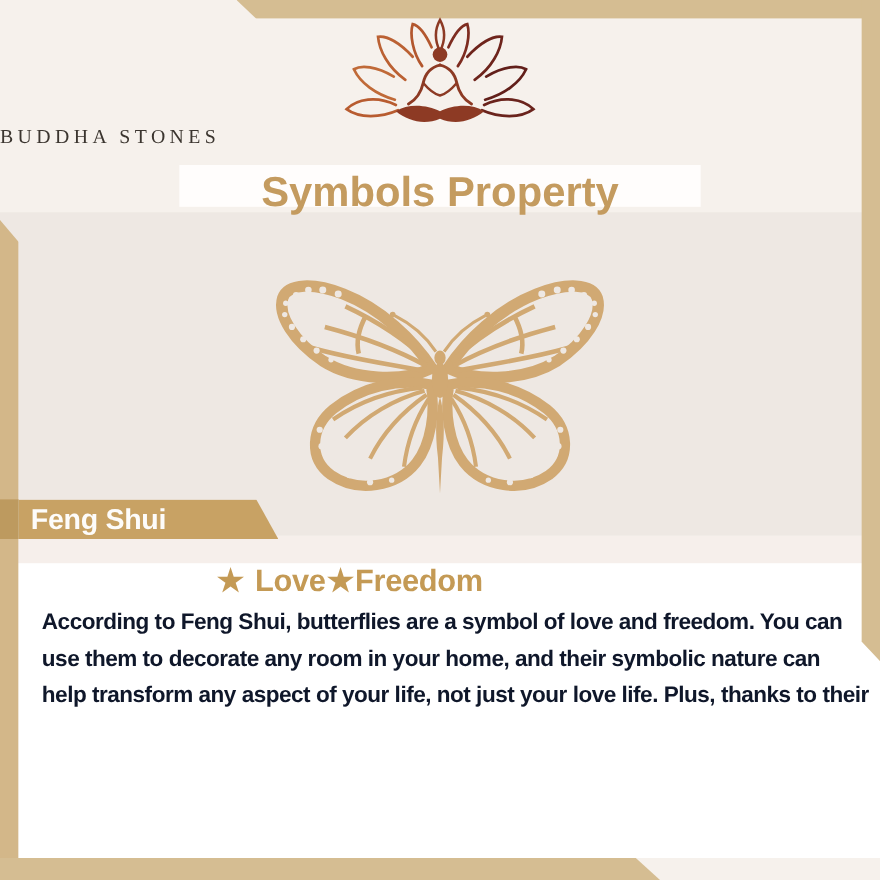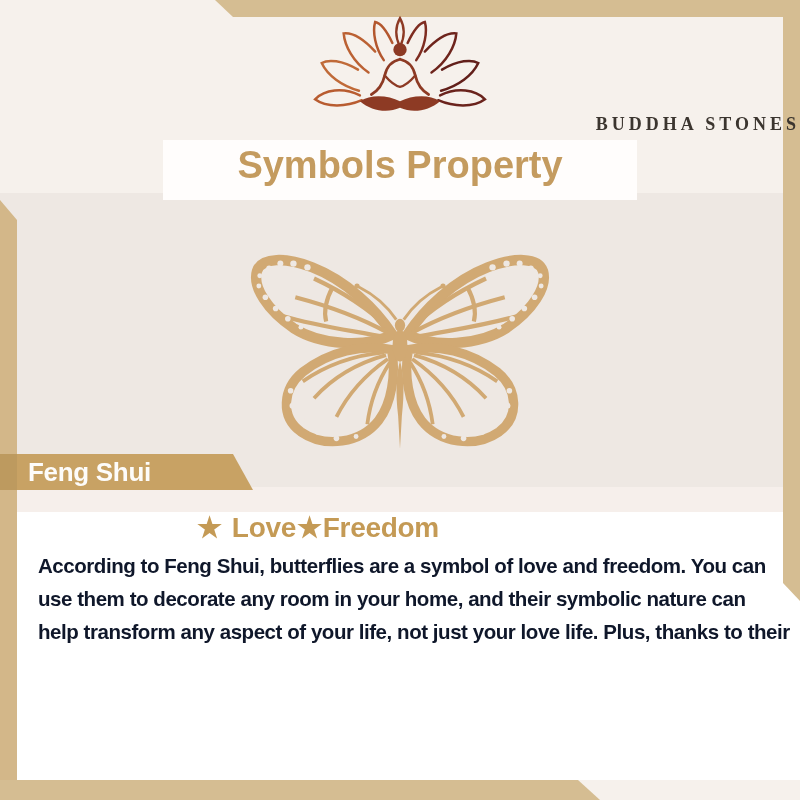--- a/index.html
+++ b/index.html
@@ -16,25 +16,25 @@
   .top-band{left:215px;top:0;width:585px;height:17px;background:#d5bd92;
             clip-path:polygon(0 0,100% 0,100% 100%,18px 100%);}
   .right-strip{left:783px;top:0;width:17px;height:601px;background:#d5bd92;
             clip-path:polygon(0 0,100% 0,100% 100%,0 583px);}
   .left-strip{left:0;top:200px;width:17px;height:600px;background:#d3b789;
             clip-path:polygon(0 0,100% 20px,100% 100%,0 100%);}
   .bottom-band{left:0;top:780px;width:600px;height:20px;background:#d5bd92;
             clip-path:polygon(0 0,578px 0,100% 100%,0 100%);}
   
   .logo{left:295px;top:12px;width:210px;height:102px;}
-  .brand{left:0;top:114px;width:800px;text-align:right;
-         font-family:"Liberation Serif",serif;font-size:18px;font-weight:700;
+  .brand{left:0;top:114px;width:800px;text-align:left;
+         font-family:"Liberation Serif",serif;font-size:18px;font-weight:400;
          letter-spacing:4px;color:#3b352f;}
   
-  .title-band{left:163px;top:140px;width:474px;height:60px;background:#fffdfc;}
+  .title-band{left:163px;top:150px;width:474px;height:38px;background:#fffdfc;}
   .title{width:100%;height:50px;line-height:50px;text-align:center;
          font-size:38px;font-weight:bold;color:#c49b5f;}
   
   .butterfly{left:230px;top:243px;width:340px;height:215px;}
   
   .banner-dark{left:0;top:454px;width:17px;height:36px;background:#bd9a5f;}
   .banner{left:17px;top:454px;width:236px;height:36px;background:#c8a264;
           clip-path:polygon(0 0,216px 0,100% 100%,0 100%);}
   .banner-text{padding-left:11px;line-height:36px;font-size:26px;font-weight:bold;
           color:#fdfcfa;letter-spacing:-0.3px;}

